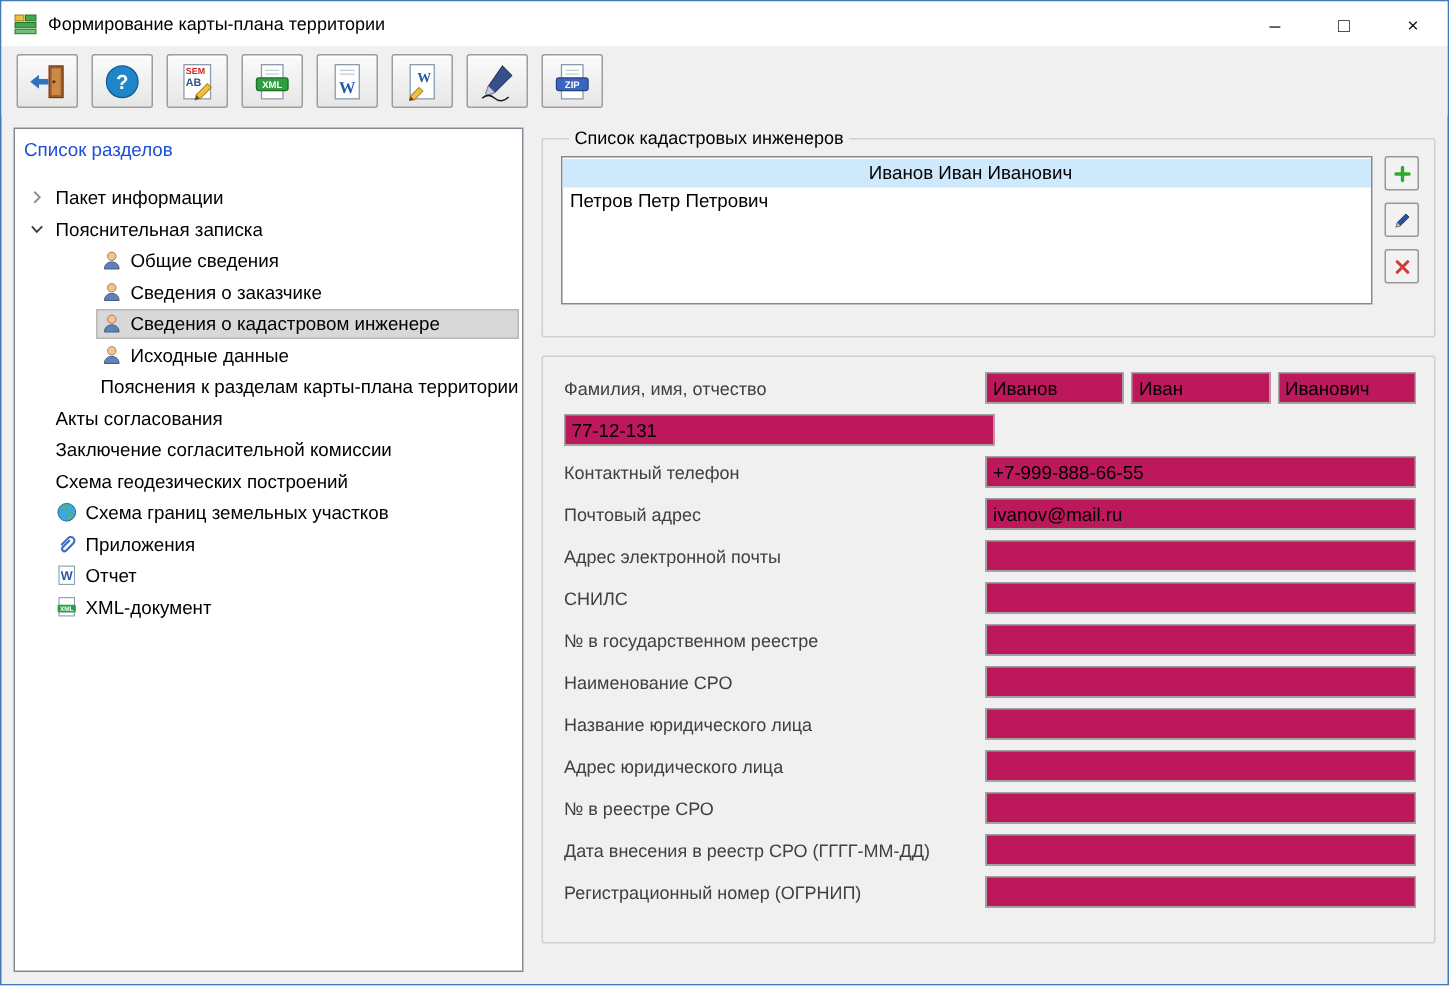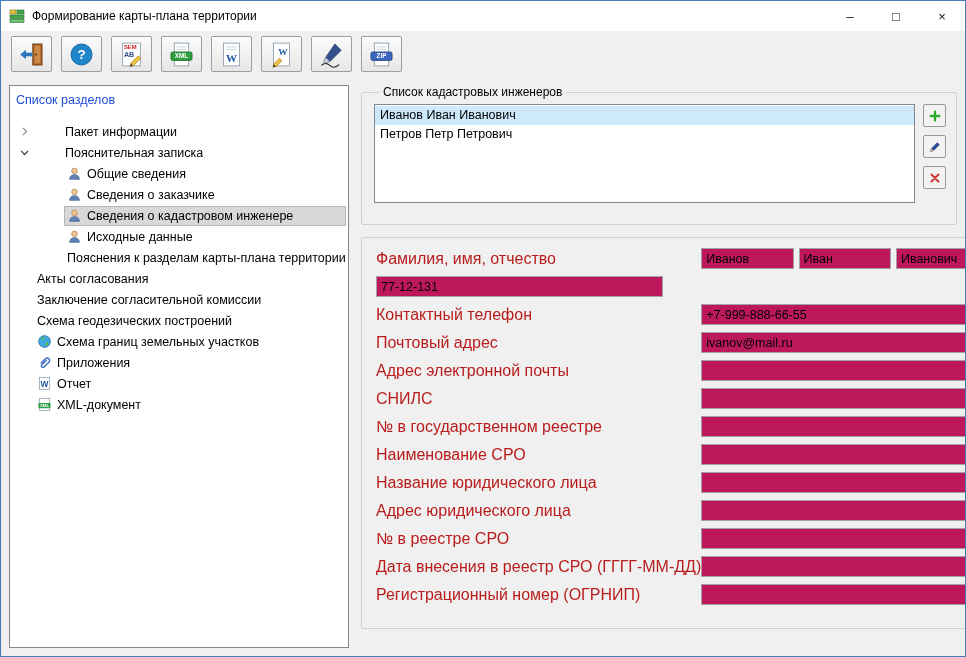--- a/index.html
+++ b/index.html
@@ -20,49 +20,49 @@
               background:linear-gradient(#fbfbfb,#e6e6e6); display:flex; align-items:center; justify-content:center;
               box-shadow: inset 0 1px 0 #fff; cursor:default; padding:0; }
   .tb-icon { width:27px; height:27px; display:block; }
 
   
   .main { flex:1; display:flex; padding:8px; gap:12px; overflow:hidden; }
 
   
   .sections-panel { width:340px; flex:none; background:#fff; border:1px solid #828790; padding:4px 2px; overflow:hidden; }
   .panel-header { font-size:12.5px; color:#1d4ed8; padding:3px 4px 14px 4px; }
-  .tree-row { height:21px; display:flex; align-items:center; cursor:default;gap:28px; }
+  .tree-row { height:21px; display:flex; align-items:center; cursor:default; }
   .tree-row .chev { width:13px; height:13px; margin:0 3px 0 6px; flex:none; }
   .rowc { display:flex; align-items:center; flex:1; height:20px; padding-left:2px; border:1px solid transparent; min-width:0; }
   .tree-row.selected .rowc { background:#d8d8d8; border-color:#b6b6b6; }
   .ticon { width:15px; height:15px; margin-right:5px; flex:none; }
   .r-l0 .rowc, .r-l0i .rowc { margin-left:22px; }
   .r-chev .rowc { margin-left:0; }
   .r-l1 .rowc, .r-l1i .rowc { margin-left:52px; }
   .tlabel { font-size:12.5px; color:#000; white-space:nowrap; overflow:hidden; }
 
   
   .right-col { flex:1; display:flex; flex-direction:column; gap:12px; min-width:0; }
   fieldset { border:1px solid #d0d0d0; border-radius:2px; background:transparent; }
   legend { font-size:12px; color:#000; padding:0 4px; margin-left:5px; }
 
   .engineers-box { height:140px; flex:none; padding:2px 10px 10px 12px; }
   .eng-body { display:flex; gap:8px; margin-top:3px; }
   .listbox { flex:1; height:99px; background:#fff; border:1px solid #828790; overflow:hidden; padding-top:1px; cursor:default; }
   .list-item { height:19px; line-height:19px; font-size:12.5px; padding-left:5px; white-space:nowrap; }
-  .list-item.selected { background:#cde9fb; }
+  .list-item.selected { background:#cde9fb;text-align:center; }
   .btn-col { width:23px; flex:none; display:flex; flex-direction:column; gap:8px; }
   .sq-btn { width:23px; height:23px; border:1px solid #989898; border-radius:2px; background:#f2f2f2;
             display:flex; align-items:center; justify-content:center; padding:0; cursor:default; }
   .sq-icon { width:14px; height:14px; display:block; }
 
   .details-box { height:392px; flex:none; padding:6px 12px 6px 14px; }
   .form { margin-top:4px; }
   .form-row { display:flex; align-items:center; height:21px; margin-bottom:7px; }
-  .form-row label { flex:1; font-size:16px; color:#b91c1c; white-space:nowrap; overflow:hidden; }
+  .form-row label { flex:1; font-size:12px; color:#404040; white-space:nowrap; overflow:hidden; }
   .inp { height:21px; border:1px solid #a3a3a3; background:#be185d; font-family:inherit; font-size:12.5px;
          padding:0 4px; border-radius:0; outline:none; color:#000; }
   .single { width:287px; flex:none; }
   .single .inp { width:100%; }
   .triple { width:287px; flex:none; display:flex; gap:5px; }
   .triple .inp { flex:1; min-width:0; }
 
   .defs-hidden { position:absolute; width:0; height:0; overflow:hidden; }
 </style>
 </head>

